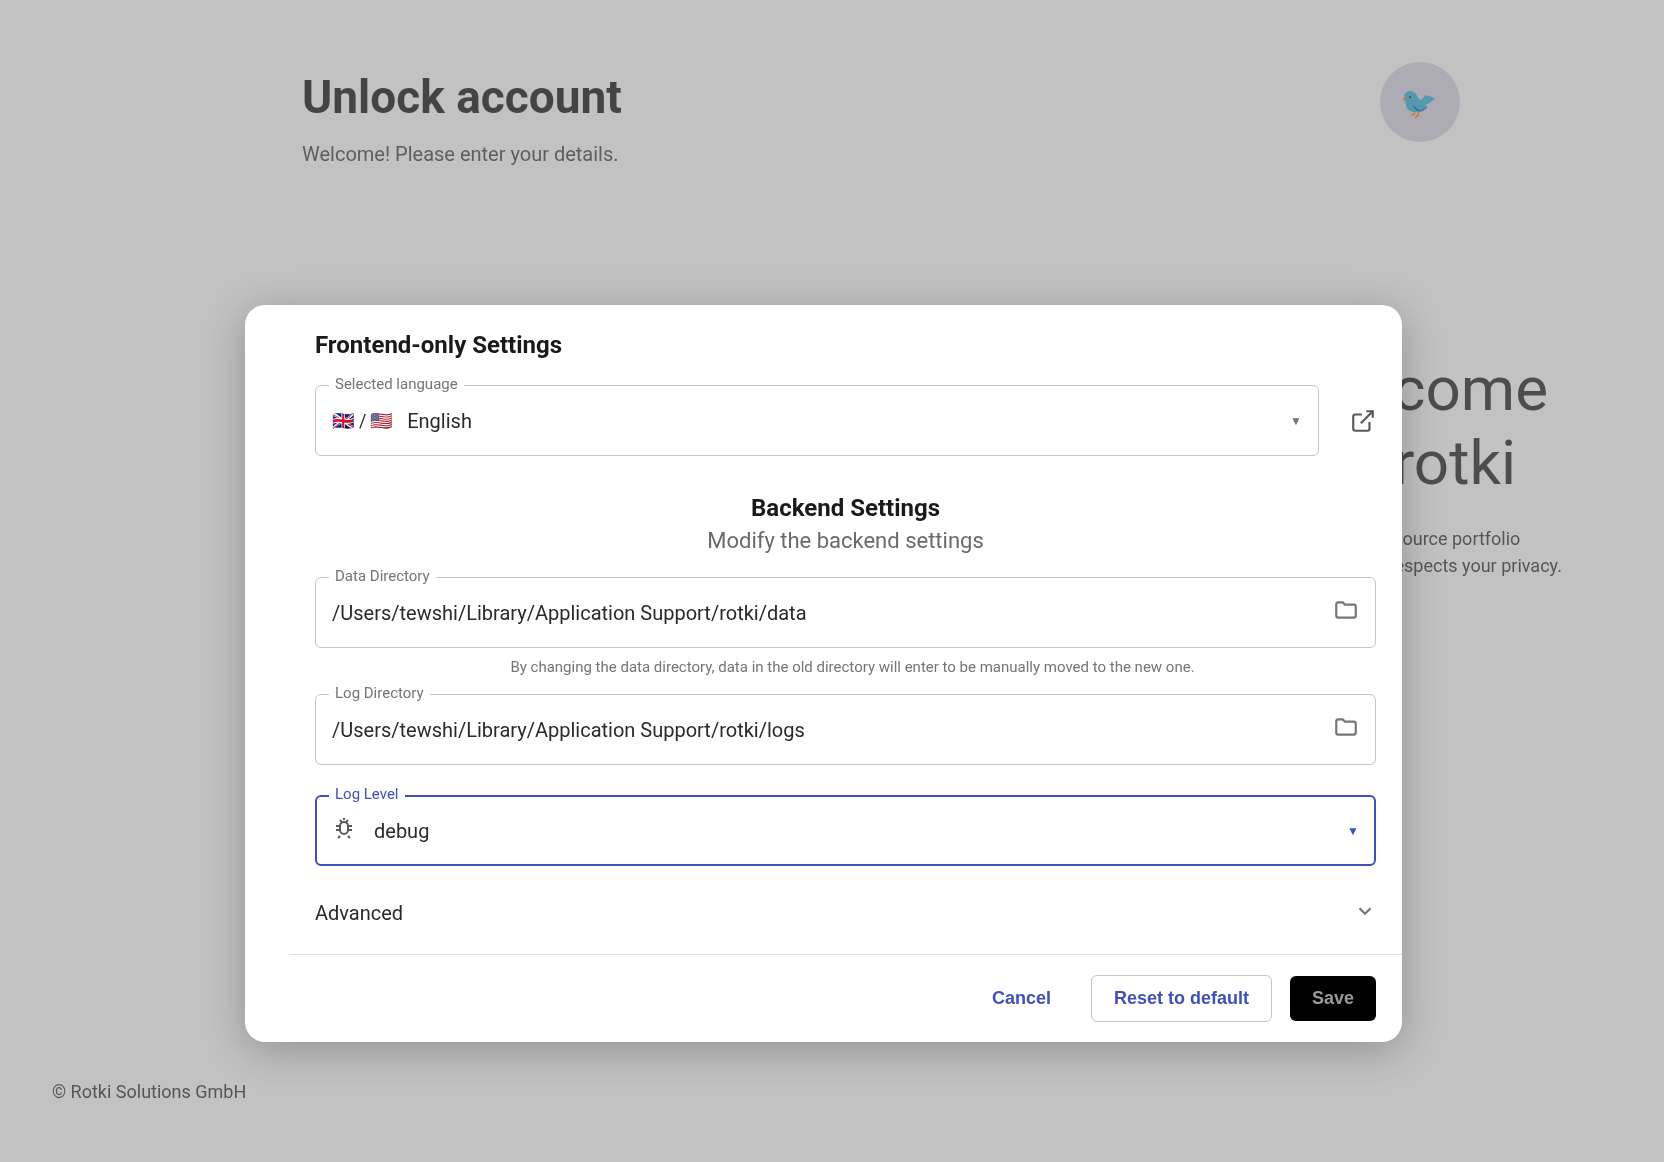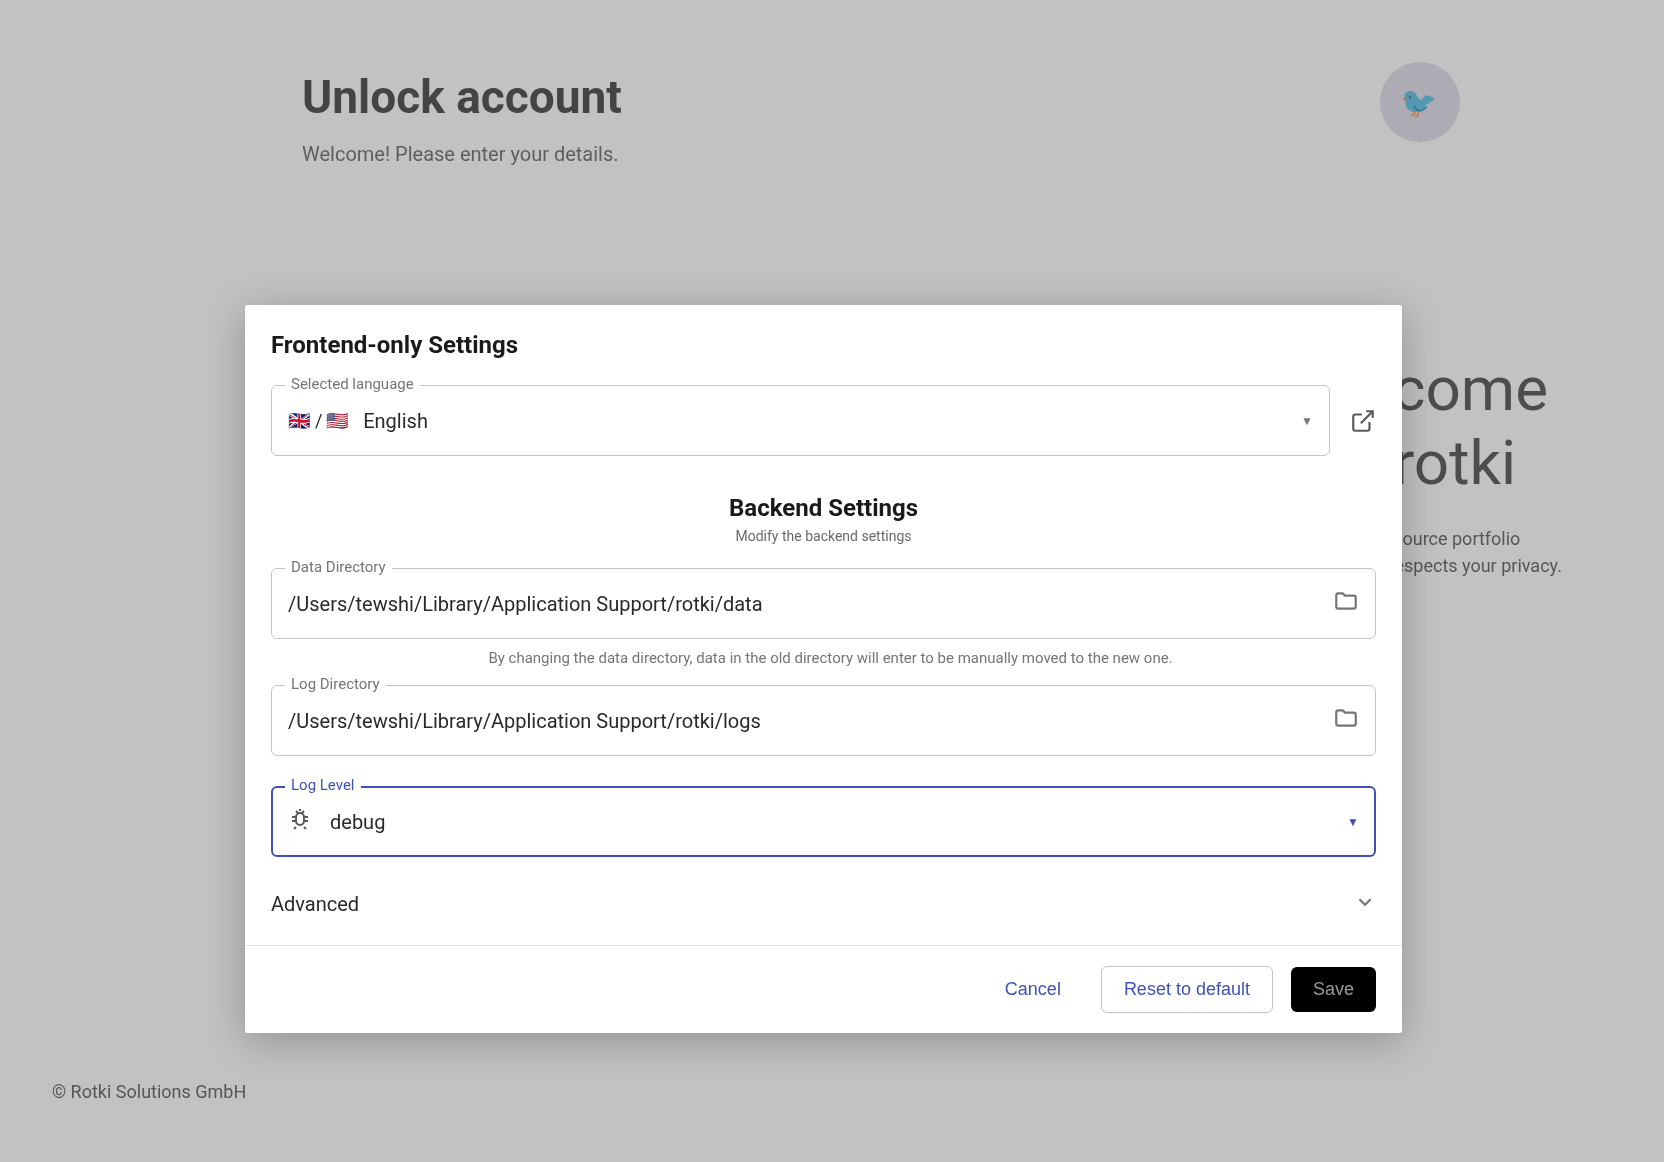--- a/index.html
+++ b/index.html
@@ -78,45 +78,46 @@
       position: absolute;
       inset: 0;
       background: rgba(120,120,120,0.45);
     }
     .modal {
       position: absolute;
       left: 245px;
       top: 305px;
       width: 1157px;
       background: #fff;
-      border-radius: 2px;
+      border-radius: 20px;
       box-shadow: 0 8px 40px rgba(0,0,0,0.25);
       display: flex;
       flex-direction: column;
+      padding-left: 44px;
     }
     .modal-body {
       padding: 26px 26px 20px 26px;
       flex: 1;
     }
     .section-title {
       font-size: 24px;
       font-weight: 700;
       color: #1a1a1a;
       margin-bottom: 26px;
     }
     .section-sub {
-      font-size: 14px;
+      font-size: 22px;
       color: #6a6a6a;
       margin-top: -20px;
       margin-bottom: 24px;
     }
     .lang-row {
       display: flex;
       align-items: center;
-      gap: 20px;
+      gap: 31px;
       margin-bottom: 38px;
     }
     .field-wrap {
       position: relative;
       flex: 1;
     }
     .field-label {
       position: absolute;
       top: -10px;
       left: 14px;
@@ -212,21 +213,21 @@
     .modal-footer {
       border-top: 1px solid #e0e0e0;
       padding: 20px 26px;
       display: flex;
       justify-content: flex-end;
       gap: 18px;
       align-items: center;
     }
     .btn {
       font-size: 18px;
-      font-weight: 400;
+      font-weight: 700;
       padding: 12px 22px;
       border-radius: 6px;
       cursor: pointer;
       border: none;
       background: transparent;
     }
     .btn-cancel {
       color: #3f51b5;
     }
     .btn-reset {

